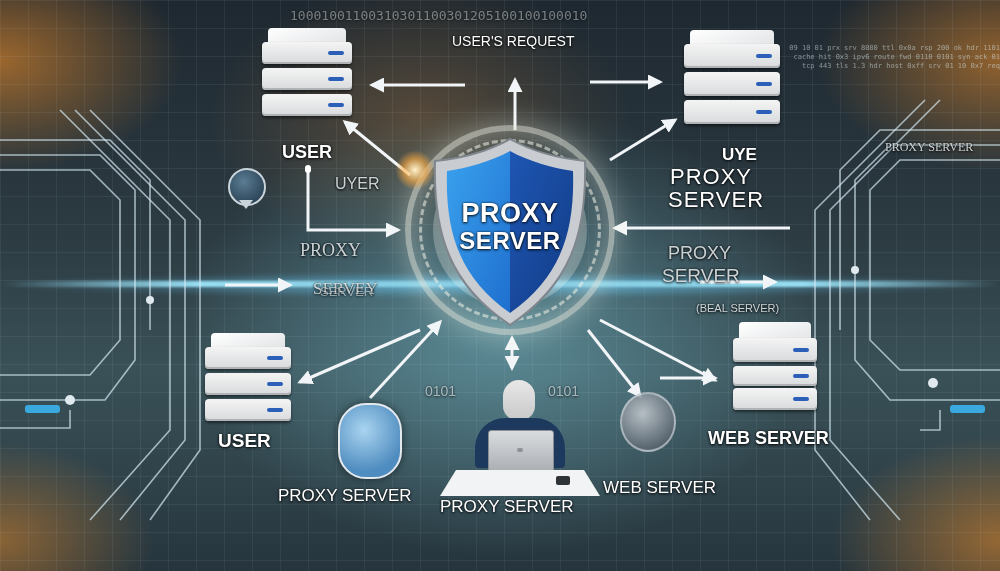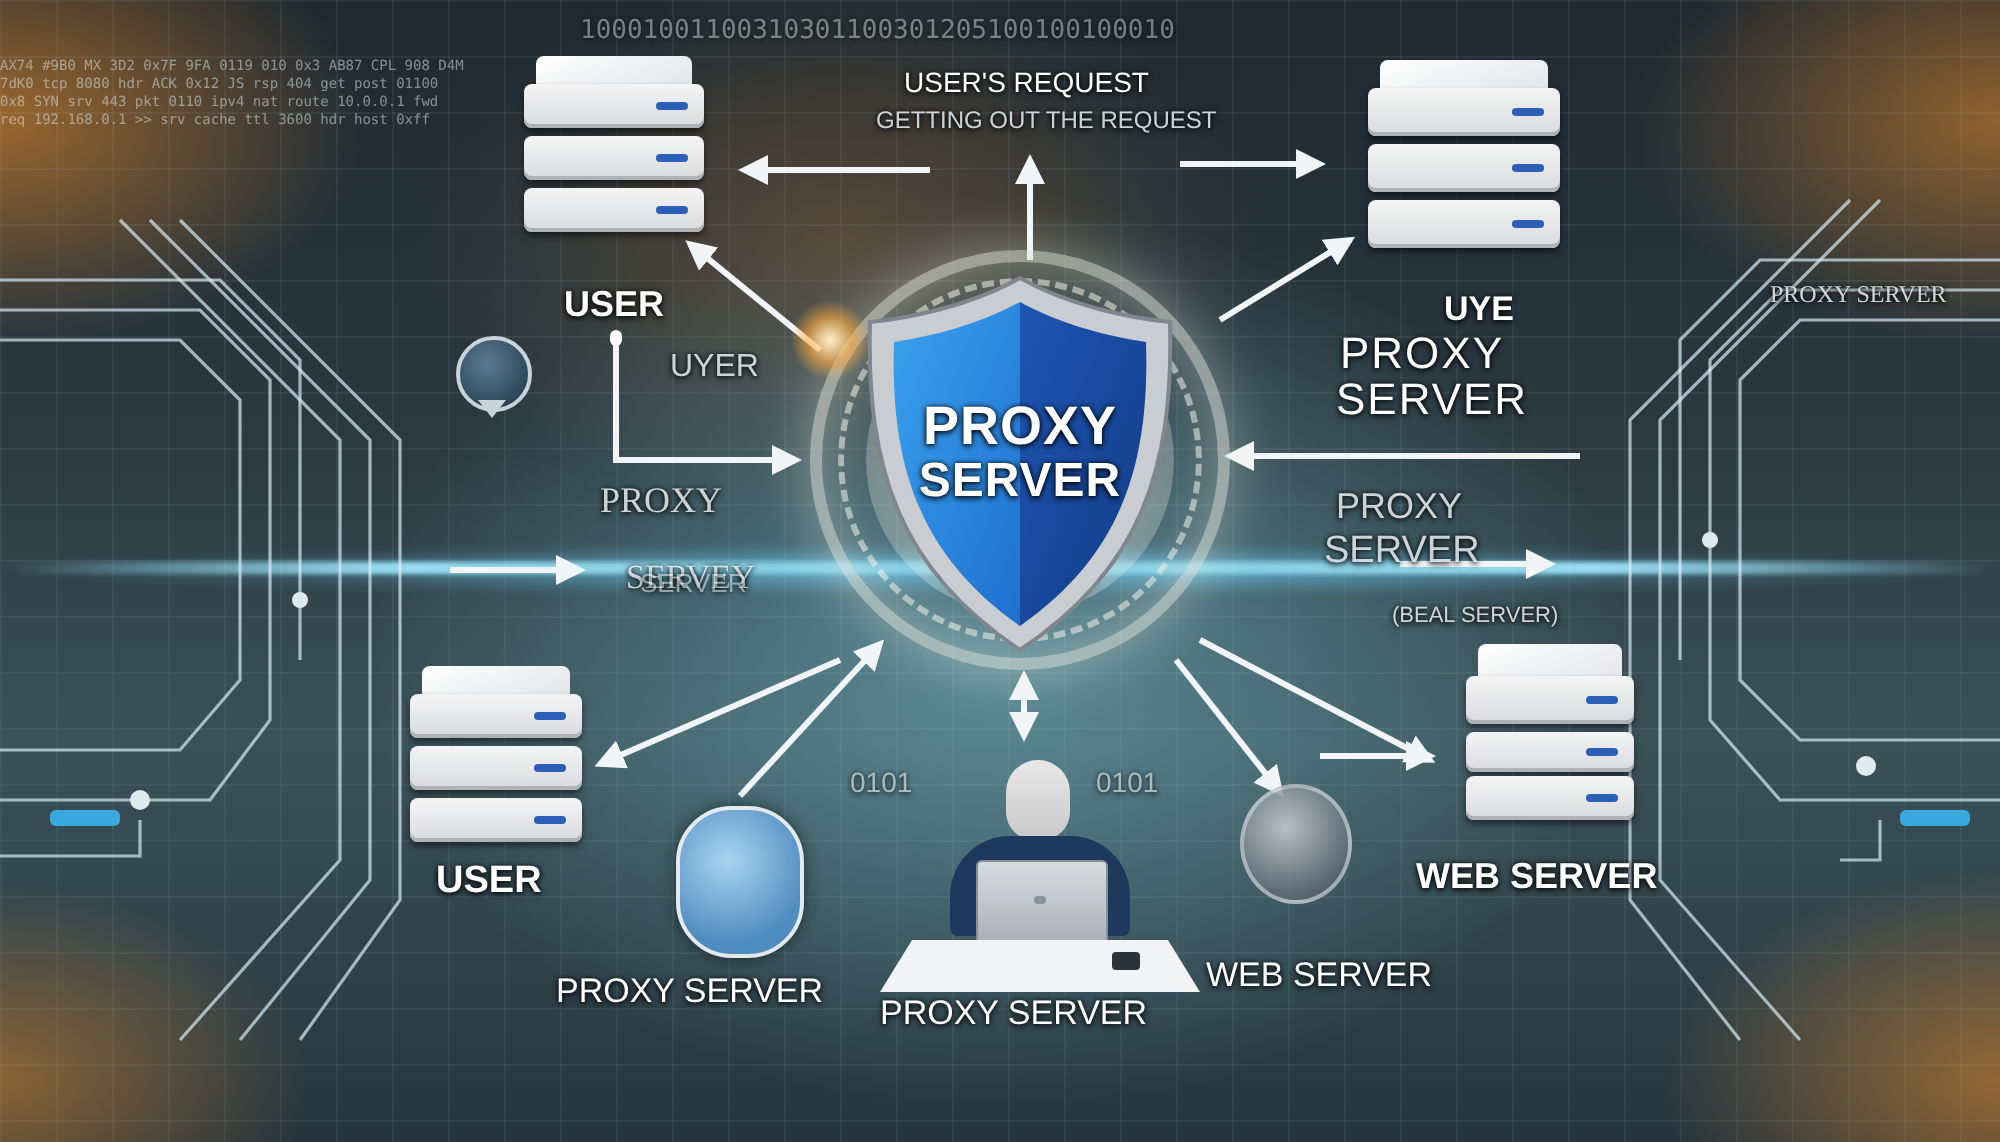--- a/index.html
+++ b/index.html
@@ -50,25 +50,24 @@
   .shield-wrap { position: absolute; left: 405px; top: 125px; width: 210px; height: 210px; }
   .ring { position: absolute; border-radius: 50%; }
   .person { position: absolute; left: 470px; top: 380px; width: 100px; height: 110px; }
 </style>
 </head>
 <body>
 
 <div class="stage">
   <div class="grid"></div>
 
-  <div class="code-rows" style="left:0;top:20px;width:300px;height:60px;">
-AX74 #9B0 MX 3D2 0x7F 9FA 0119 010 0x3 AB87 CPL 908 D4M
-7dK0 tcp 8080 hdr ACK 0x12 JS rsp 404 get post 01100
-0x8 SYN srv 443 pkt 0110 ipv4 nat route 10.0.0.1 fwd
-req 192.168.0.1 &gt;&gt; srv cache ttl 3600 hdr host 0xff
+  <div class="code-rows" style="left:780px;top:35px;width:220px;height:60px;text-align:right;">
+09 10 01 prx srv 8080 ttl 0x0a rsp 200 ok hdr 1101
+cache hit 0x3 ipv6 route fwd 0110 0101 syn ack 01
+tcp 443 tls 1.3 hdr host 0xff srv 01 10 0x7 req
   </div>
 
   <div class="beam"></div>
   <div class="beam thin"></div>
 
   <svg class="overlay" width="1000" height="571">
     <defs>
       <marker id="ah" viewBox="0 0 10 10" refX="8" refY="5" markerWidth="5" markerHeight="5" orient="auto-start-reverse">
         <path d="M0,0 L10,5 L0,10 z" fill="#f2f5f7"></path>
       </marker>
@@ -118,21 +117,20 @@
       <line x1="660" y1="378" x2="715" y2="378"></line>
       <line x1="588" y1="330" x2="640" y2="396"></line>
     </g>
     <g stroke="#f2f5f7" stroke-width="3" fill="none">
       <line x1="512" y1="338" x2="512" y2="368" marker-start="url(#ah)" marker-end="url(#ah)"></line>
     </g>
     <line x1="308" y1="168" x2="308" y2="170" stroke="#fff" stroke-width="6" stroke-linecap="round"></line>
   </svg>
 
   <div class="label" style="left:452px;top:33px;font-size:14px;">USER'S REQUEST</div>
-  <div class="label faded" style="left:438px;top:53px;font-size:12px;">GETTING OUT THE REQUEST</div>
 
   <div class="server" style="left:262px;top:28px;width:90px;height:90px;">
     <div class="top" style="left:6px;top:0;width:78px;height:14px;"></div>
     <div class="unit" style="left:0;top:14px;width:90px;height:22px;"></div>
     <div class="unit" style="left:0;top:40px;width:90px;height:22px;"></div>
     <div class="unit" style="left:0;top:66px;width:90px;height:22px;"></div>
   </div>
   <div class="label bold" style="left:282px;top:142px;font-size:18px;">USER</div>
 
   <div class="server" style="left:684px;top:30px;width:96px;height:100px;">

